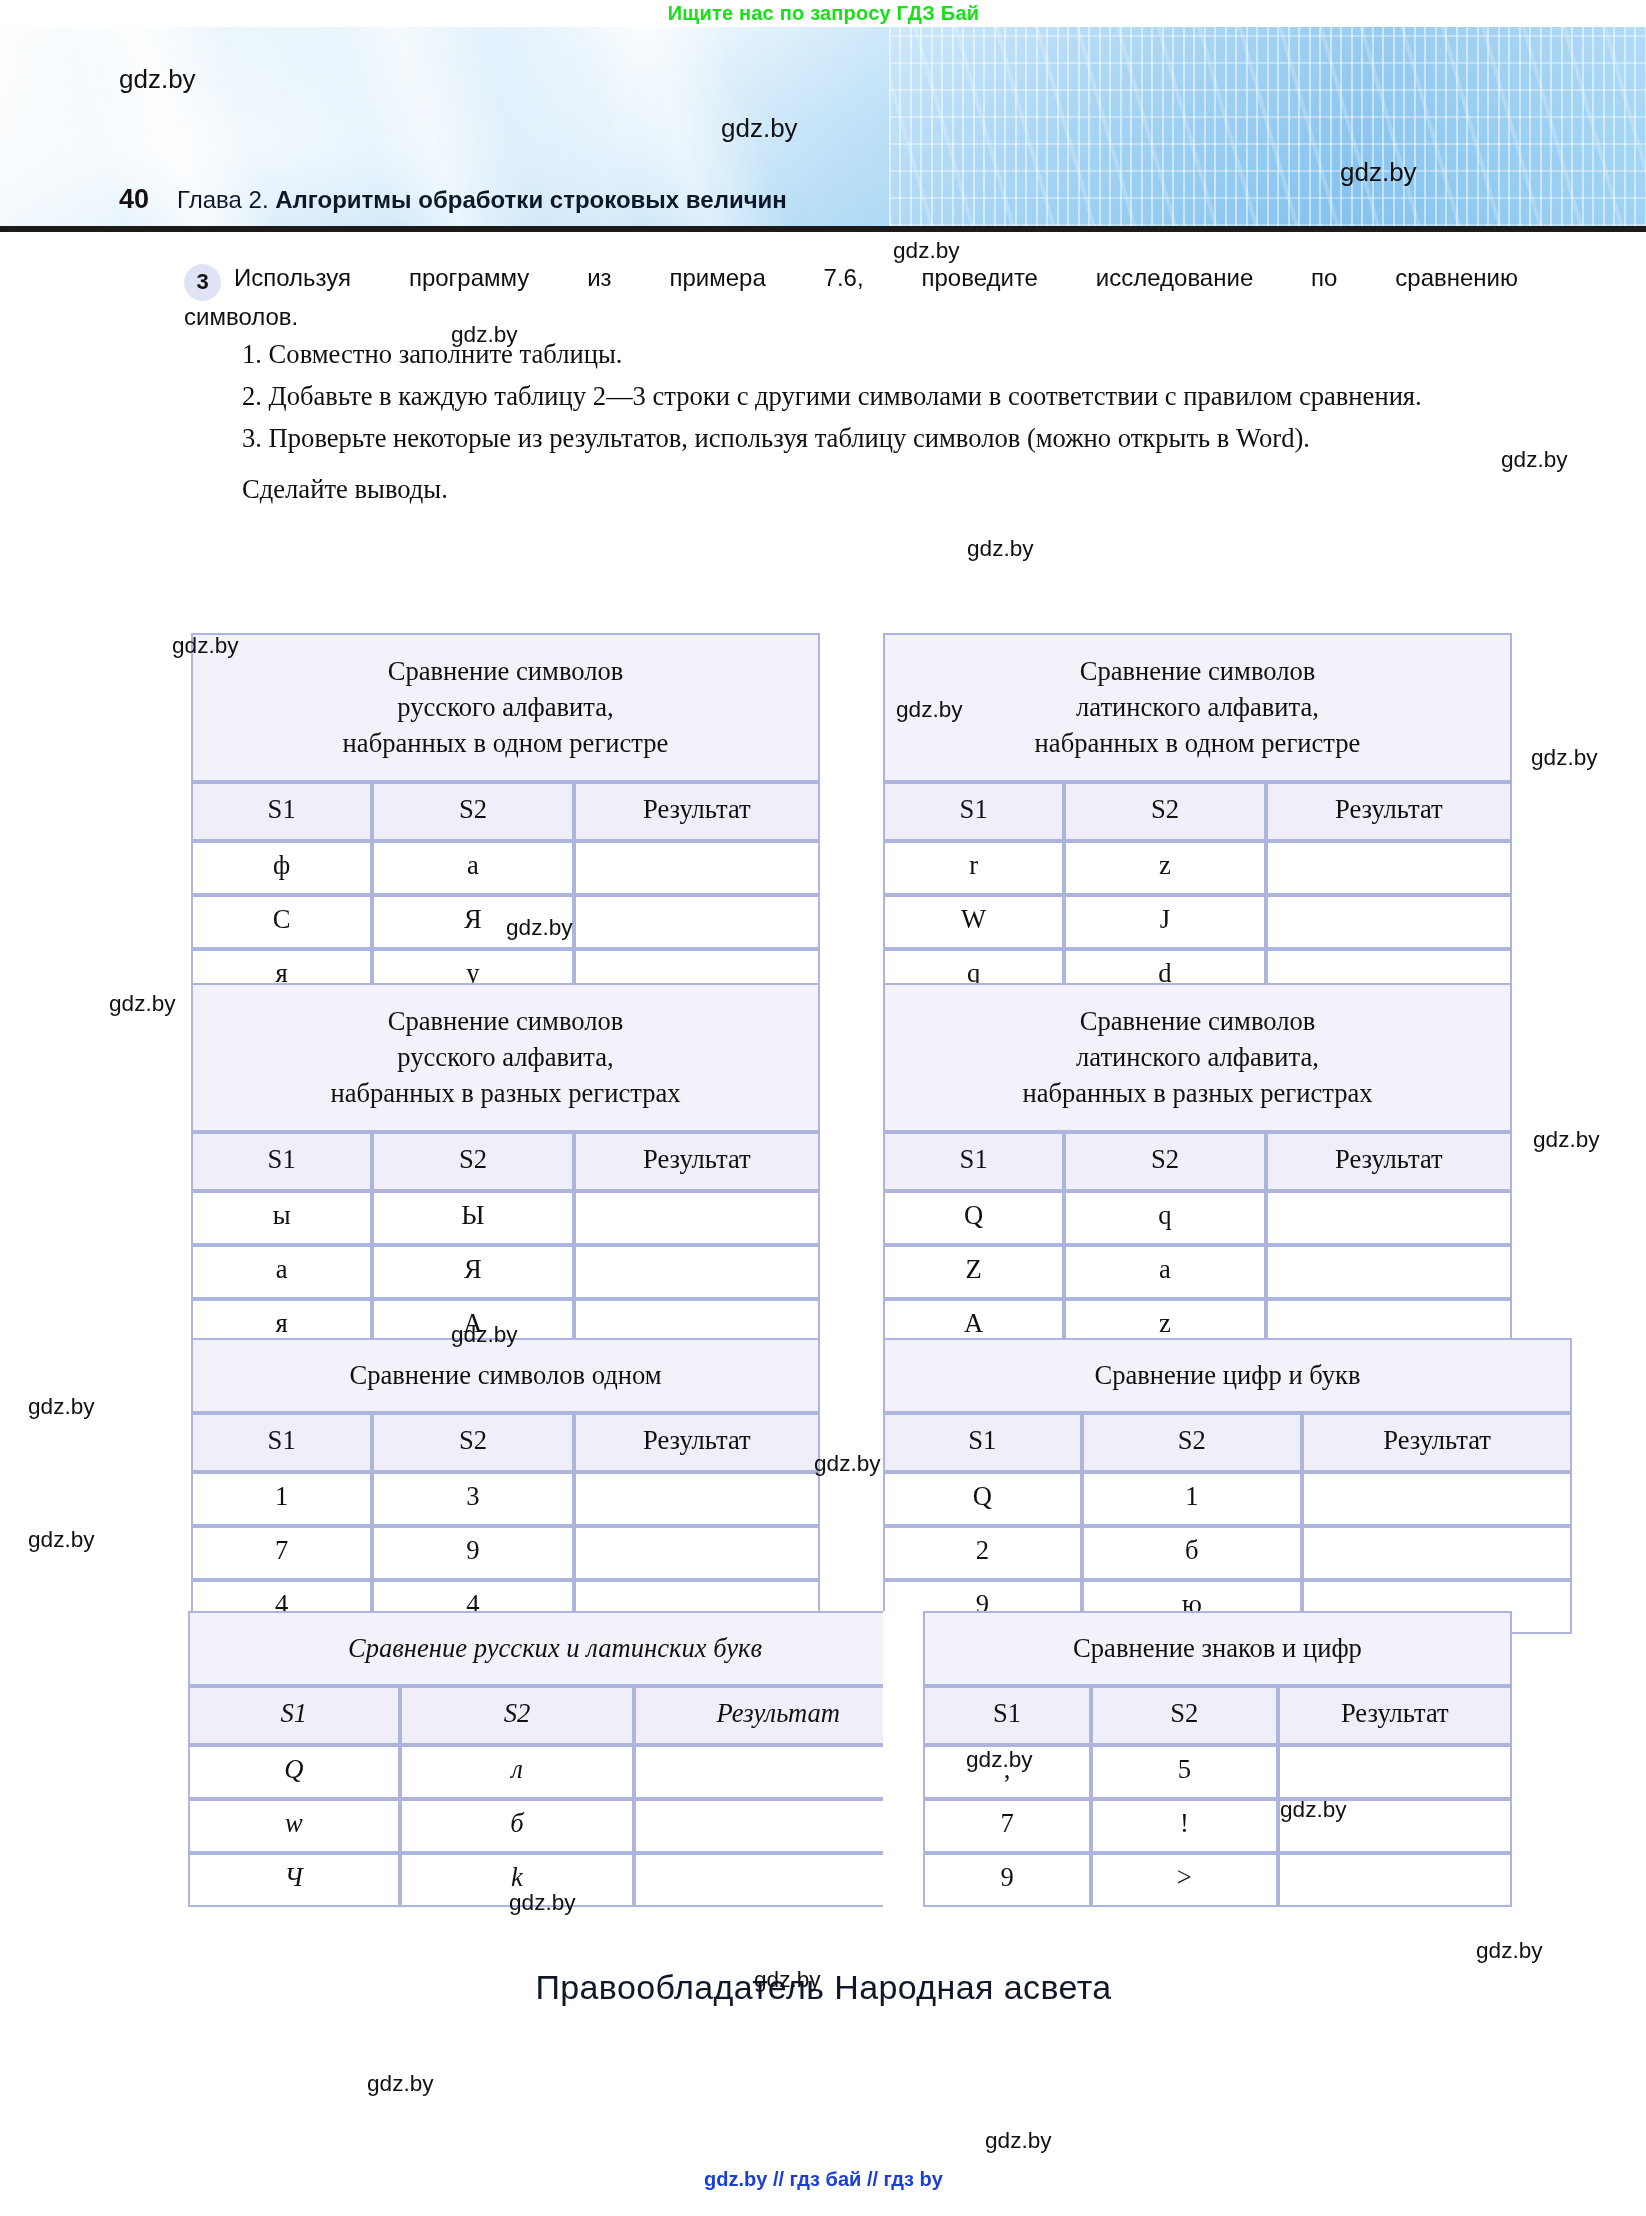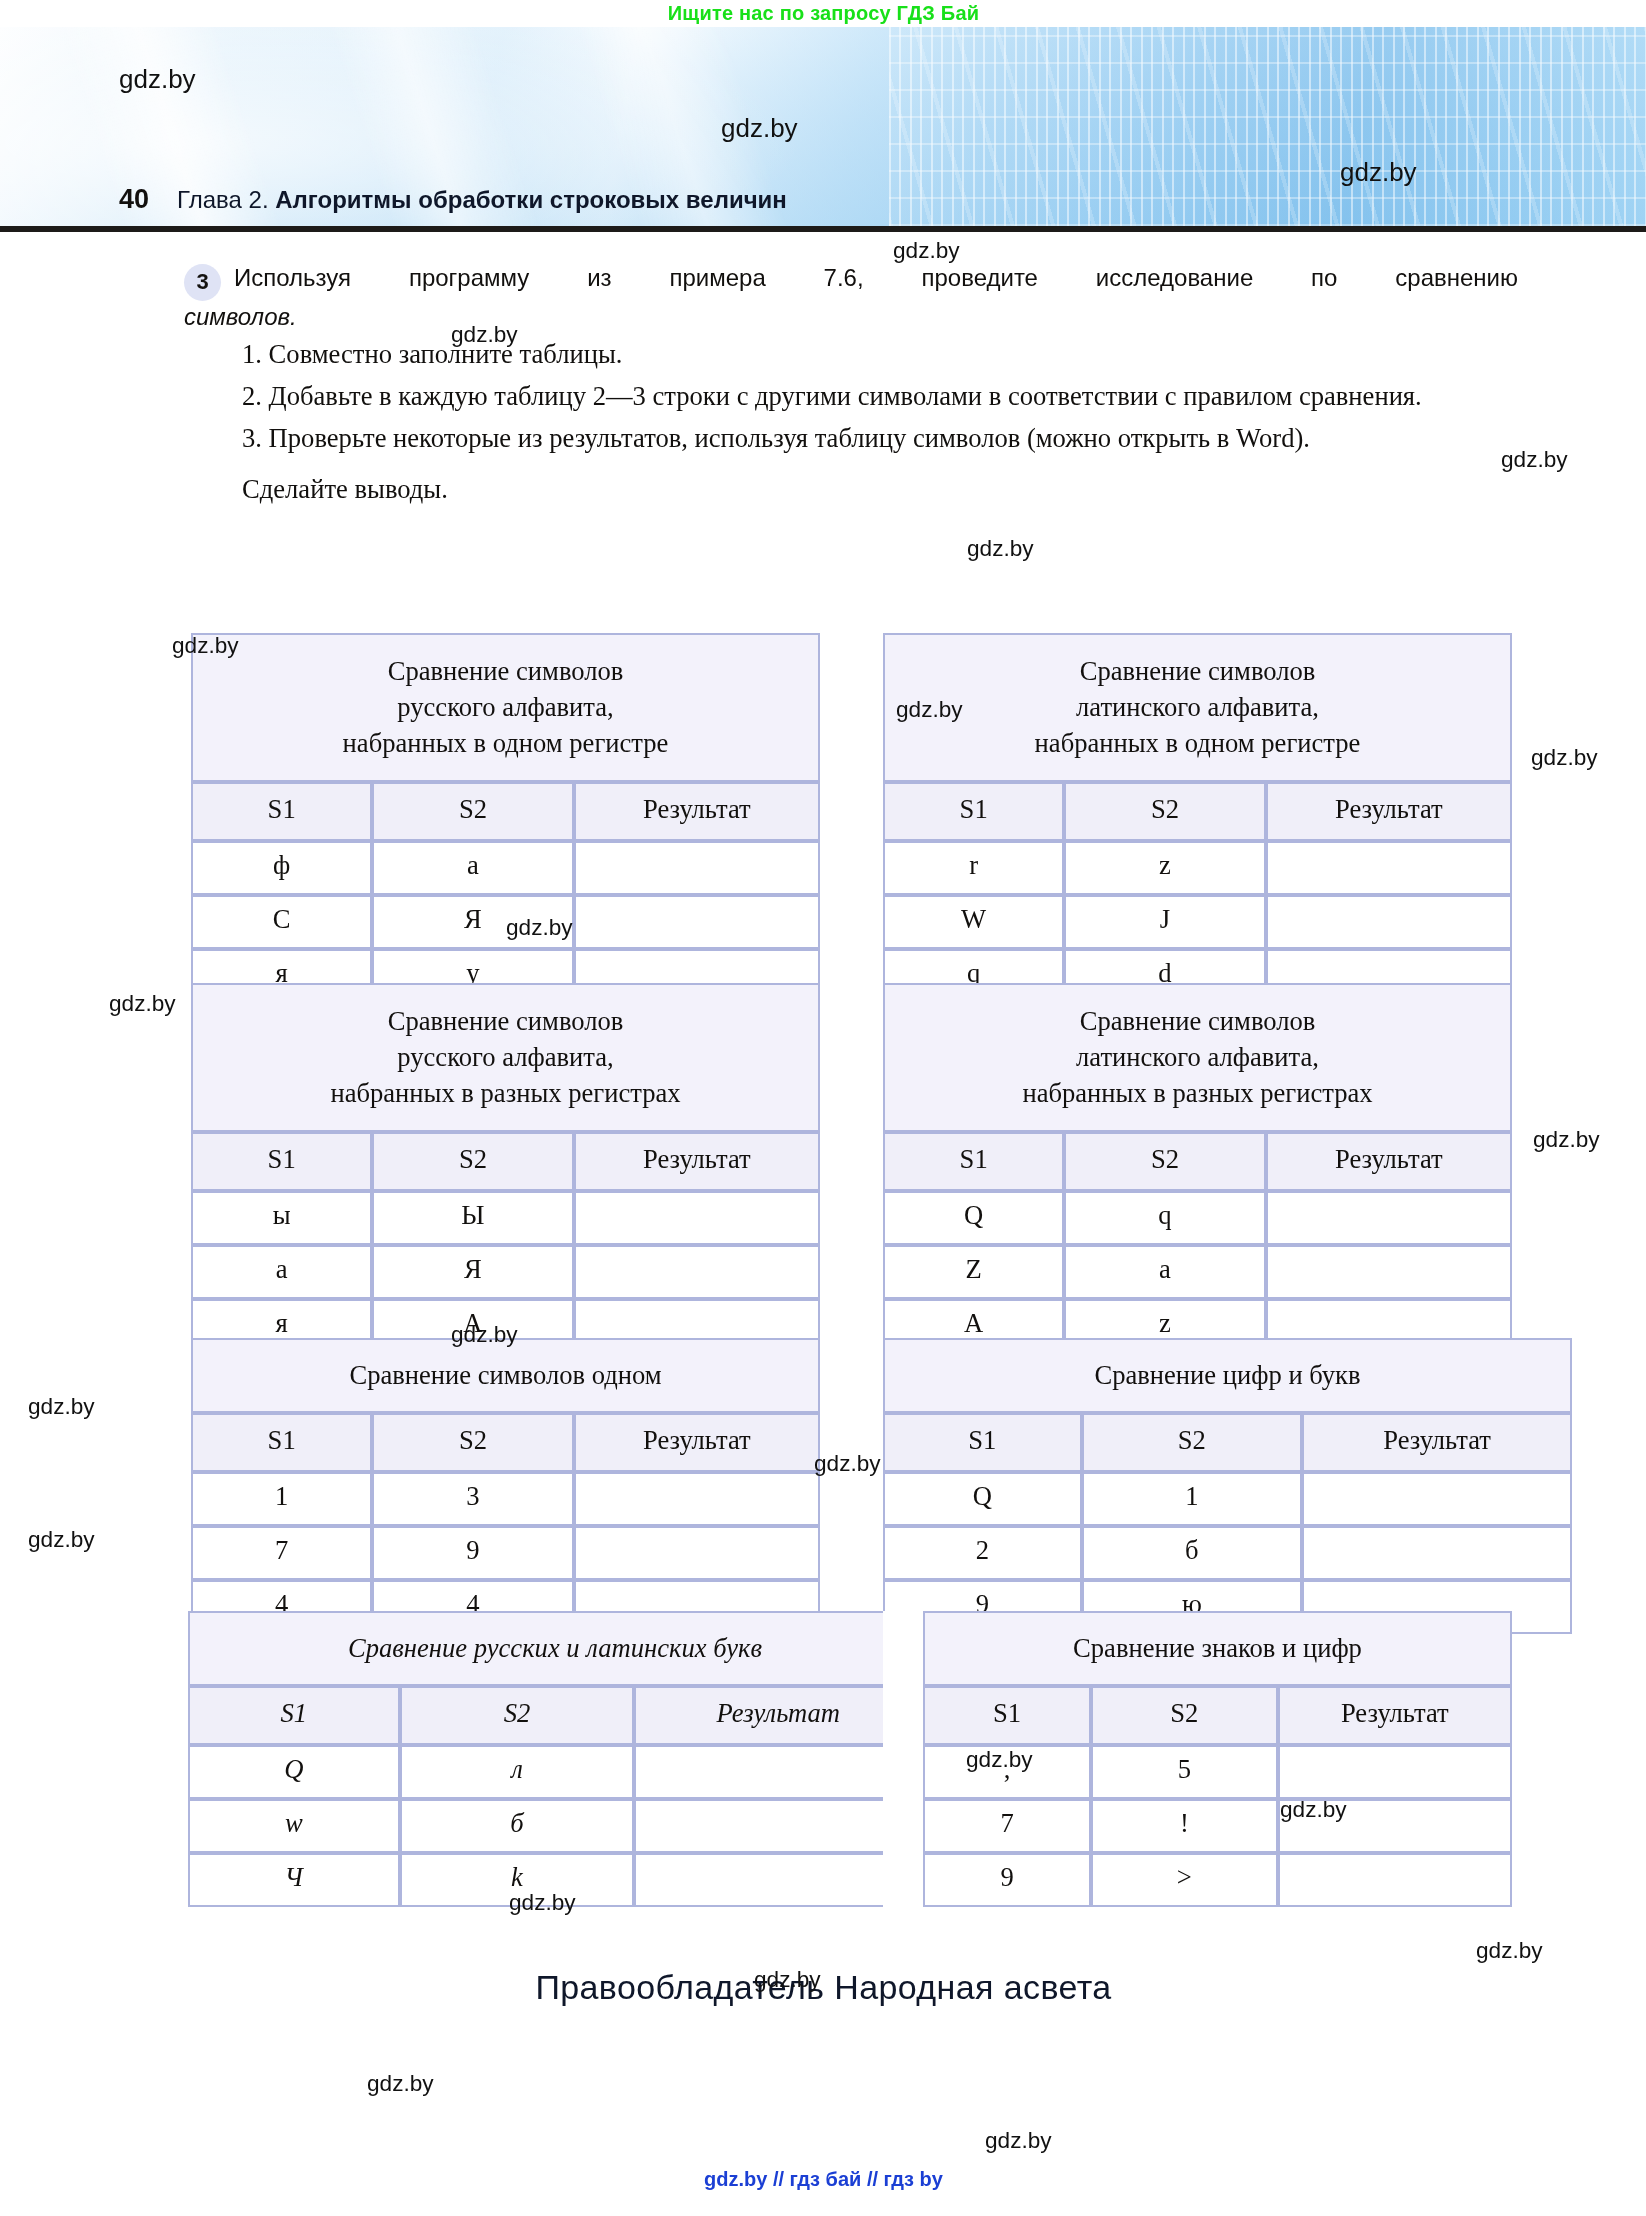--- a/index.html
+++ b/index.html
@@ -150,21 +150,20 @@
     font-size: 24px;
     line-height: 1.32;
     text-align: justify;
     text-align-last: justify;
     flex: 1 1 auto;
   }
   .ex-lead-wrap {
     font-family: "Liberation Sans", sans-serif;
     font-size: 24px;
     line-height: 1.32;
-    font-style: italic;
   }
   .ex-item {
     font-size: 26.6px;
     line-height: 1.42;
     text-indent: 58px;
     text-align: justify;
     margin-top: 4px;
   }
   .ex-final {
     font-size: 26.6px;

